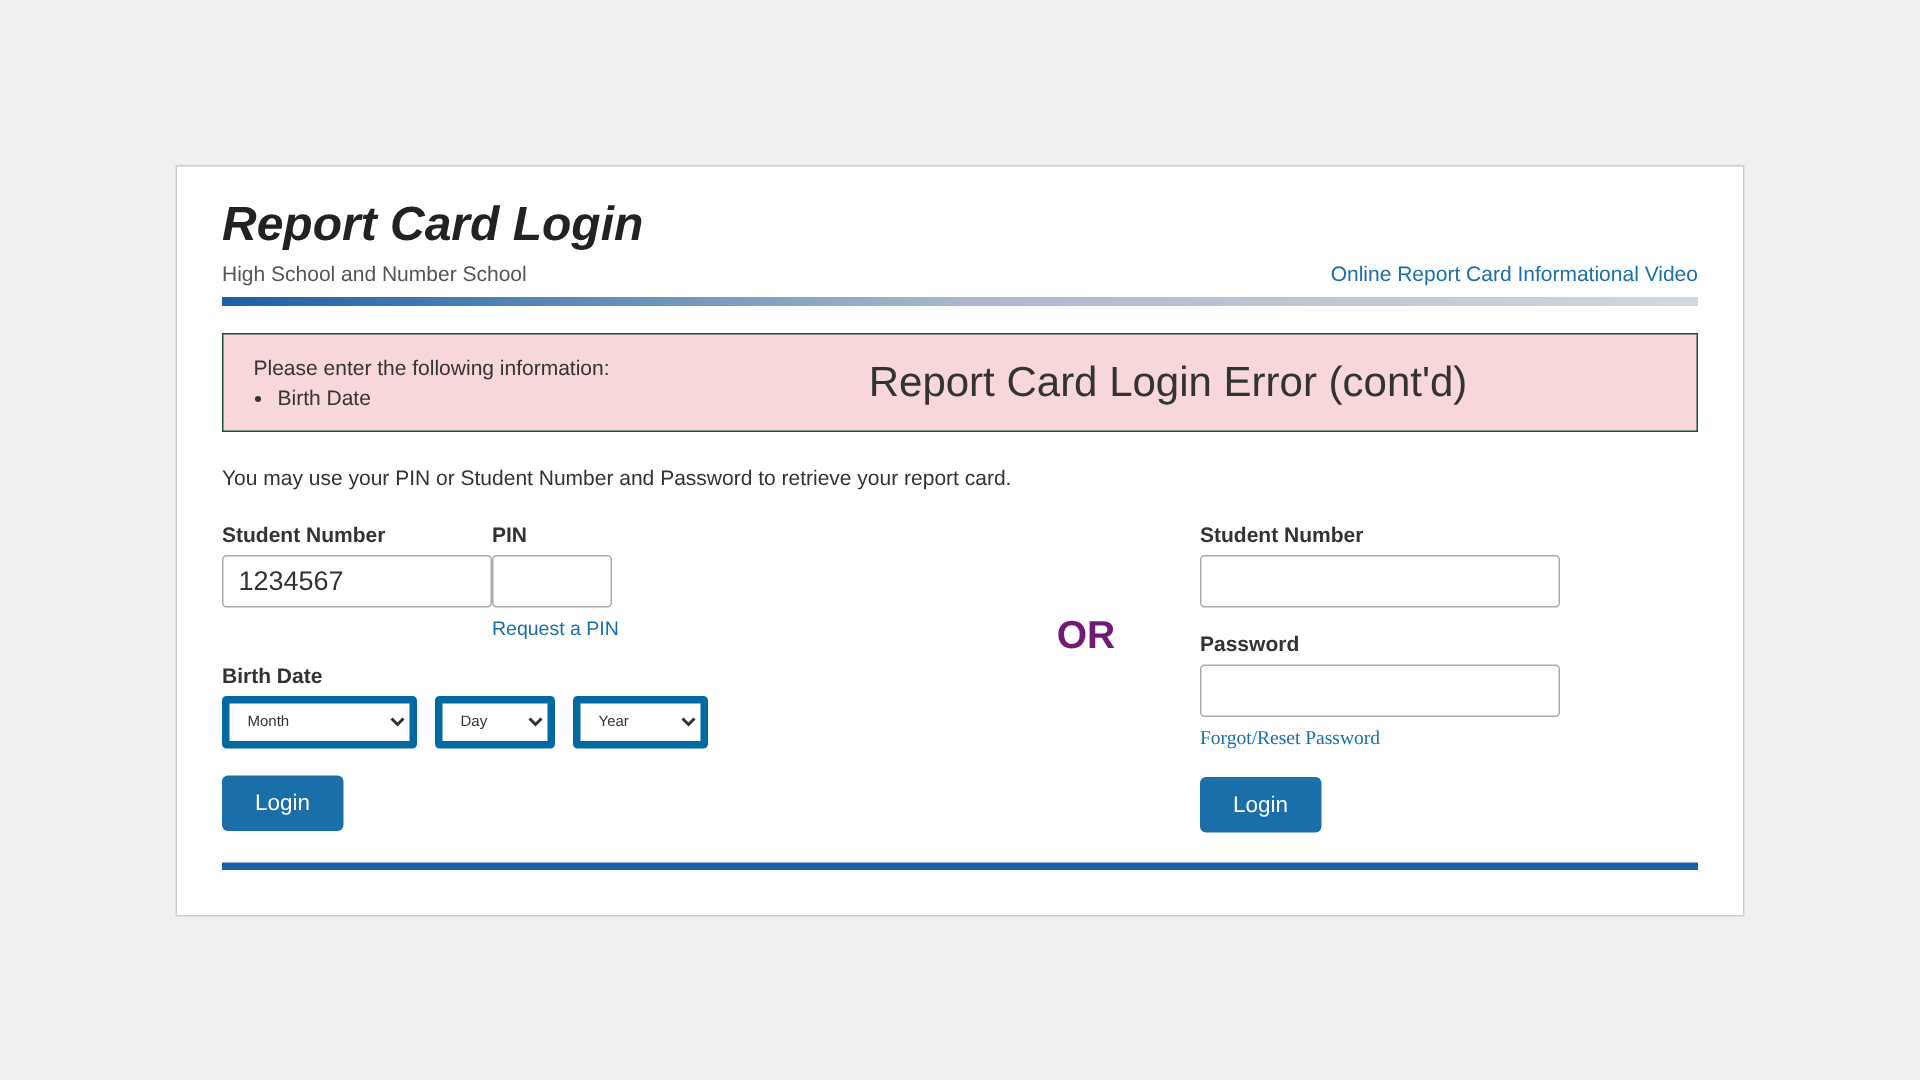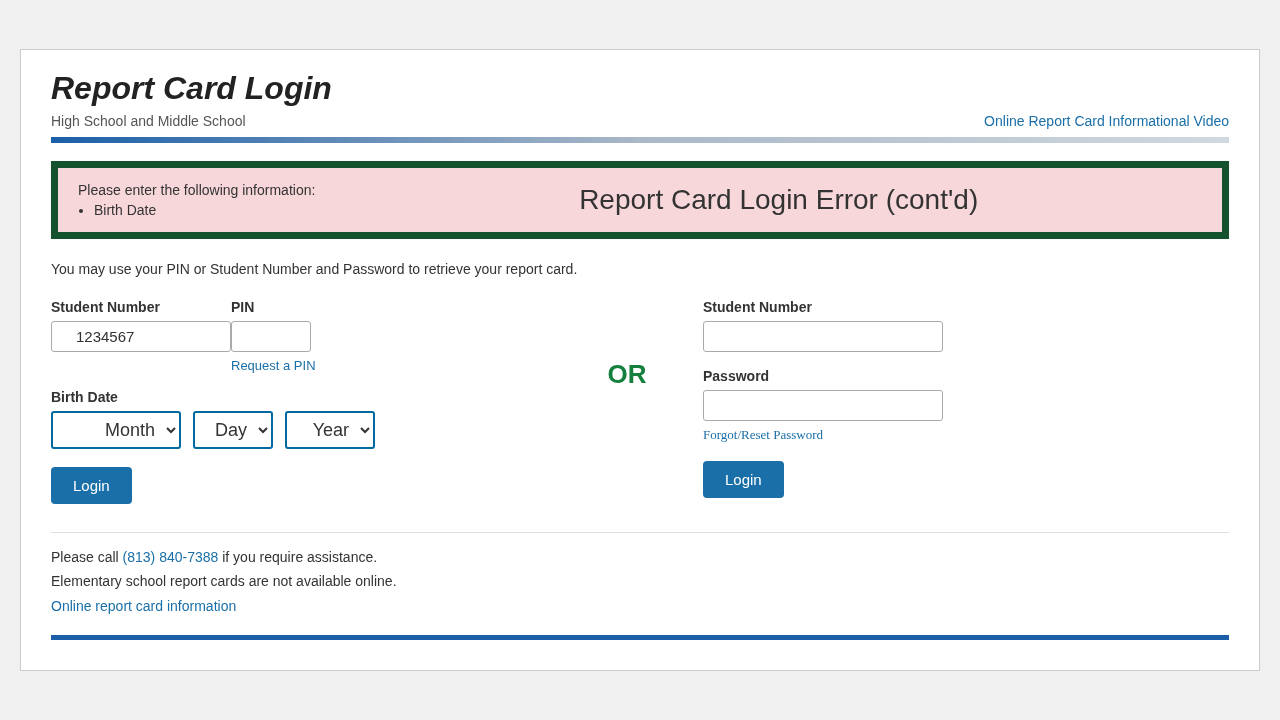--- a/index.html
+++ b/index.html
@@ -5,21 +5,21 @@
     * { box-sizing: border-box; margin: 0; padding: 0; }
     body {
       font-family: Arial, sans-serif;
       background: #f0f0f0;
       display: flex;
       justify-content: center;
       align-items: center;
       min-height: 100vh;
     }
     .page-container {
-      width: 1240px;
+      width: 1046px;
       background: #fff;
       border: 1px solid #ccc;
       padding: 20px 30px 30px 30px;
     }
     .page-title {
       font-size: 32px;
       font-weight: bold;
       font-style: italic;
       color: #222;
       margin-bottom: 6px;
@@ -39,21 +39,21 @@
       color: #1a6fa8;
       text-decoration: none;
     }
     .gradient-bar {
       height: 6px;
       background: linear-gradient(to right, #1a5fa8, #aab8c8, #d0d8e0);
       margin-bottom: 18px;
     }
     .error-banner {
       background: #f8d7da;
-      border: 7px solid #14532d;
+      border: 1px solid #14532d;
       padding: 14px 20px;
       margin-bottom: 22px;
       display: flex;
       align-items: center;
       gap: 40px;
     }
     .error-banner-left {
       font-size: 14px;
       color: #333;
     }
@@ -85,37 +85,37 @@
     .left-panel {
       flex: 0 0 500px;
     }
     .or-divider {
       flex: 0 0 120px;
       display: flex;
       align-items: center;
       justify-content: center;
       font-size: 26px;
       font-weight: bold;
-      color: #15803d;
+      color: #701a75;
       padding-top: 60px;
     }
     .right-panel {
       flex: 1;
     }
     .field-label {
       font-size: 14px;
       font-weight: bold;
       color: #333;
       margin-bottom: 6px;
     }
     .text-input {
       border: 1px solid #aaa;
       border-radius: 3px;
-      padding: 6px 24px;
-      font-size: 15px;
+      padding: 6px 10px;
+      font-size: 18px;
       color: #333;
     }
     .student-num-input {
       width: 180px;
     }
     .pin-input {
       width: 80px;
     }
     .right-student-num-input {
       width: 240px;
@@ -150,28 +150,27 @@
       font-size: 14px;
       font-weight: bold;
       color: #333;
       margin-bottom: 6px;
     }
     .birth-date-selects {
       display: flex;
       gap: 12px;
     }
     select {
-      border: 2px solid #0369a1;
+      border: 5px solid #0369a1;
       border-radius: 3px;
       padding: 6px 8px;
-      font-size: 18px;
+      font-size: 10px;
       color: #333;
       background: #fff;
       cursor: pointer;
-      text-align: right;
     }
     .month-select { width: 130px; }
     .day-select { width: 80px; }
     .year-select { width: 90px; }
     .login-btn {
       background: #1a6fa8;
       color: #fff;
       border: none;
       border-radius: 4px;
       padding: 10px 22px;
@@ -213,21 +212,21 @@
     }
   </style>
 </head>
 <body>
 
 <div class="page-container">
 
   <h1 class="page-title">Report Card Login</h1>
 
   <div class="subtitle-row">
-    <span class="subtitle">High School and Middle School</span>
+    <span class="subtitle">High School and Number School</span>
     <a href="#" class="info-video-link">Online Report Card Informational Video</a>
   </div>
 
   <div class="gradient-bar"></div>
 
   <div class="error-banner">
     <div class="error-banner-left">
       <div>Please enter the following information:</div>
       <ul>
         <li>Birth Date</li>
@@ -316,22 +315,15 @@
       <div>
         <div class="field-label">Password</div>
         <input type="password" class="text-input password-input" value="" style="">
         <a href="#" class="forgot-password-link">Forgot/Reset Password</a>
       </div>
 
       <button class="login-btn">Login</button>
     </div>
   </div>
 
-  <div class="footer-section">
-    <p class="footer-text">
-      <span>Please call </span><a href="tel:8138407388" class="phone-link">(813) 840-7388</a><span> if you require assistance.</span>
-    </p>
-    <p class="footer-text">Elementary school report cards are not available online.</p>
-    <a href="#" class="online-report-link">Online report card information</a>
-  </div>
 
   <div class="bottom-bar"></div>
 </div>
 
 </body></html>

